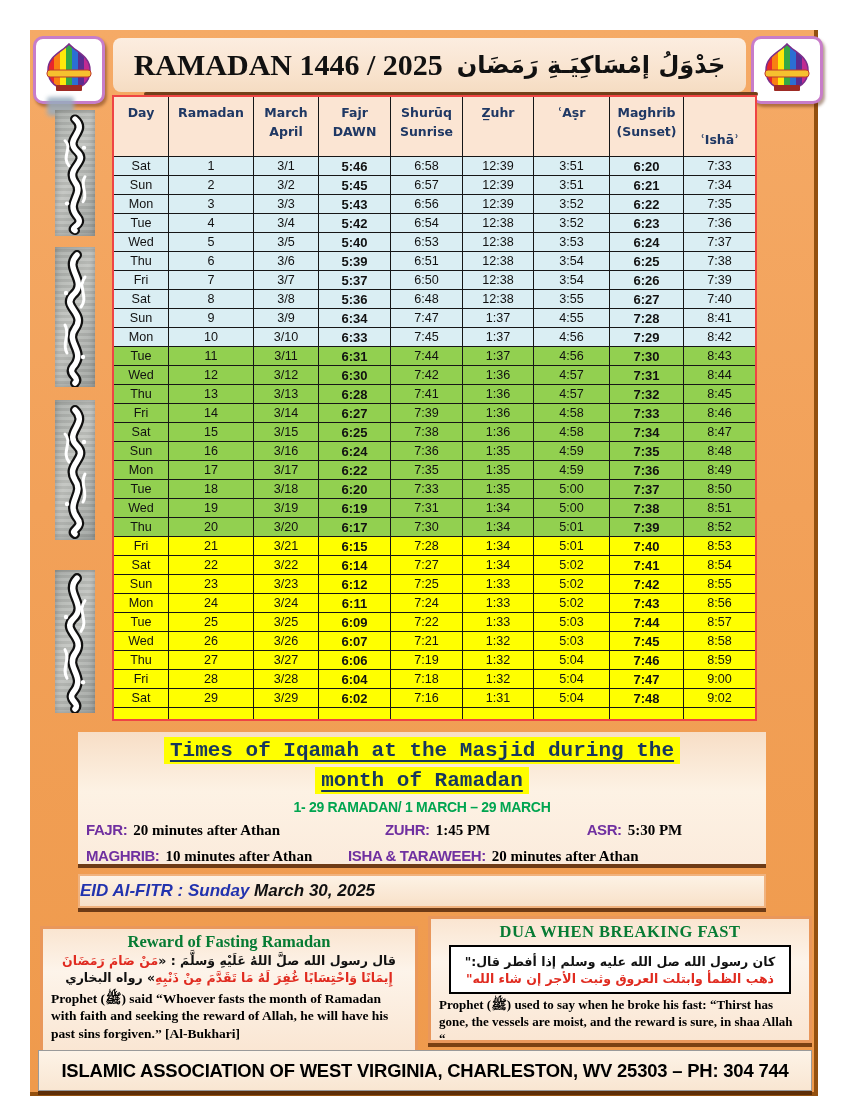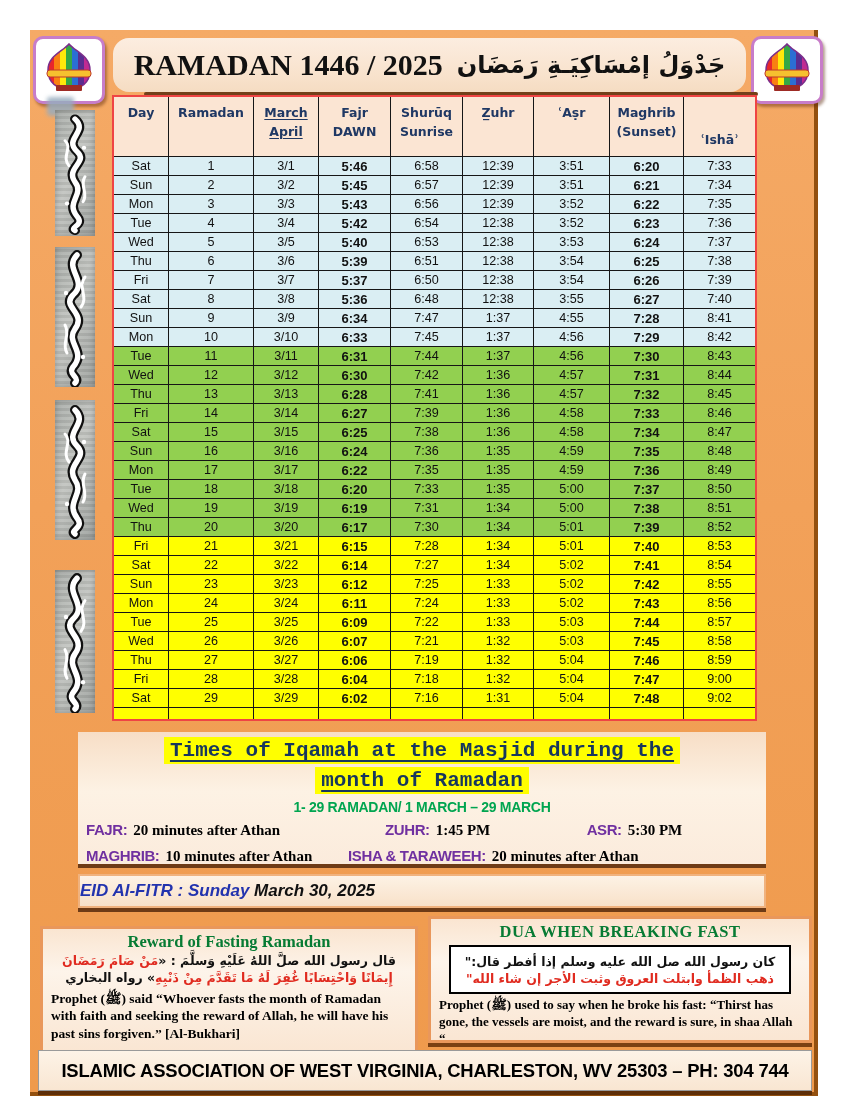--- a/index.html
+++ b/index.html
@@ -12,21 +12,21 @@
   
   .logo{position:absolute;width:66px;height:62px;background:#fff;border:3px solid #C77DC9;
         border-radius:10px;box-shadow:2px 3px 3px rgba(90,40,10,.45);}
   .logo svg{display:block;width:100%;height:100%;}
   .logo-left{left:33px;top:36px;}
   .logo-right{left:751px;top:36px;}
   .smudge{position:absolute;left:47px;top:97px;width:27px;height:19px;background:#97ACBE;
           border-radius:3px;filter:blur(2px);opacity:.85;}
 
   
-  .title-band{position:absolute;left:113px;top:38px;width:633px;height:54px;border-radius:16px;
+  .title-band{position:absolute;left:113px;top:38px;width:633px;height:54px;border-radius:8px;
               background:linear-gradient(180deg,#FCEDE0 0%,#F8E2CC 70%,#F5DCC2 100%);
               display:flex;align-items:center;justify-content:center;gap:14px;}
   .title-en{font-family:"Liberation Serif",serif;font-weight:bold;font-size:30px;color:#111;}
   .title-ar{font-family:"DejaVu Sans",sans-serif;font-weight:bold;font-size:24px;color:#111;}
   .title-shadow{position:absolute;left:144px;top:92px;width:614px;height:4px;background:#73401A;border-radius:2px;}
 
   
   .stamp{position:absolute;left:55px;width:40px;
          background:
            repeating-linear-gradient(0deg,rgba(255,255,255,.07) 0 3px,rgba(0,0,0,.06) 3px 6px),
@@ -37,21 +37,21 @@
   .stamp3{top:400px;height:140px;} .stamp4{top:570px;height:143px;}
 
   
   .tt{position:absolute;left:112px;top:95px;}
   table{border-collapse:collapse;table-layout:fixed;width:633px;border:2px solid #ef4444;
         background:#FBE5D3;}
   th,td{border:1px solid #161616;text-align:center;padding:0;overflow:hidden;}
   thead th{height:52px;vertical-align:top;padding-top:7px;color:#1F3864;
            font-family:"DejaVu Sans","Liberation Sans",sans-serif;font-weight:bold;font-size:12.5px;
            line-height:1.5;background:#FBE5D3;}
-  thead th.u div{text-decoration:underline;text-underline-offset:2px;}
+  thead th.u div{text-underline-offset:2px;}
   thead th.col-isha{vertical-align:bottom;padding-bottom:6px;padding-top:0;}
   tbody td{height:18px;font-size:12.6px;color:#111;background:#fff;line-height:1;}
   tbody td.col-fajr,tbody td.col-maghrib{font-weight:bold;font-size:13px;}
   tr.band-blue td{background:#DAEEF3;}
   tr.band-green td{background:#92D050;}
   tr.band-yellow td{background:#FFFF00;}
   tr.empty-row td{height:11px;}
   .col-day{width:54px}.col-ramadan{width:84px}.col-date{width:64px}.col-fajr{width:71px}
   .col-sunrise{width:71px}.col-zuhr{width:70px}.col-asr{width:75px}.col-maghrib{width:73px}.col-isha{width:71px}
 

